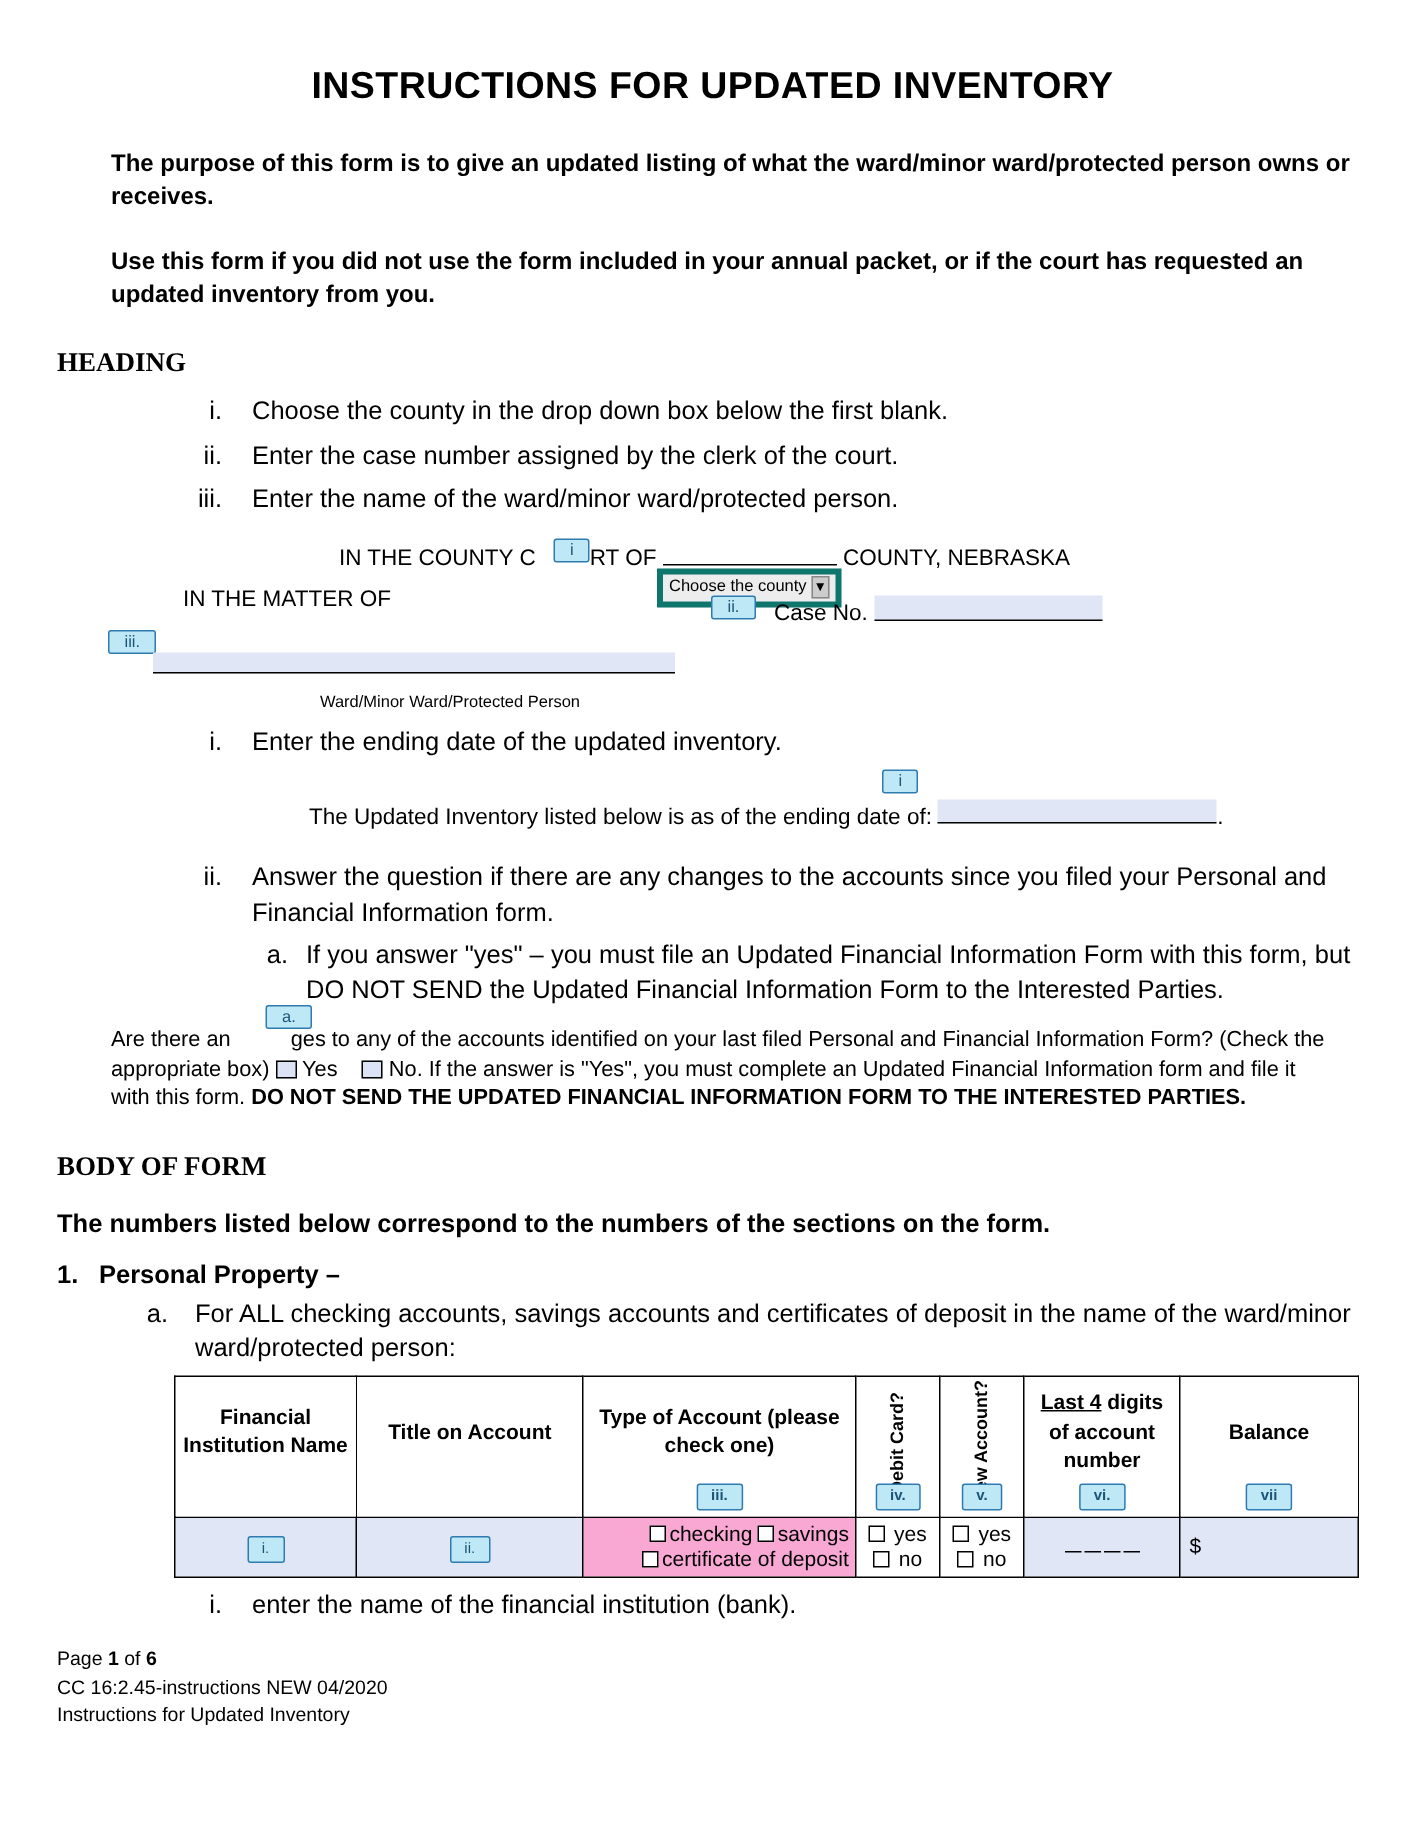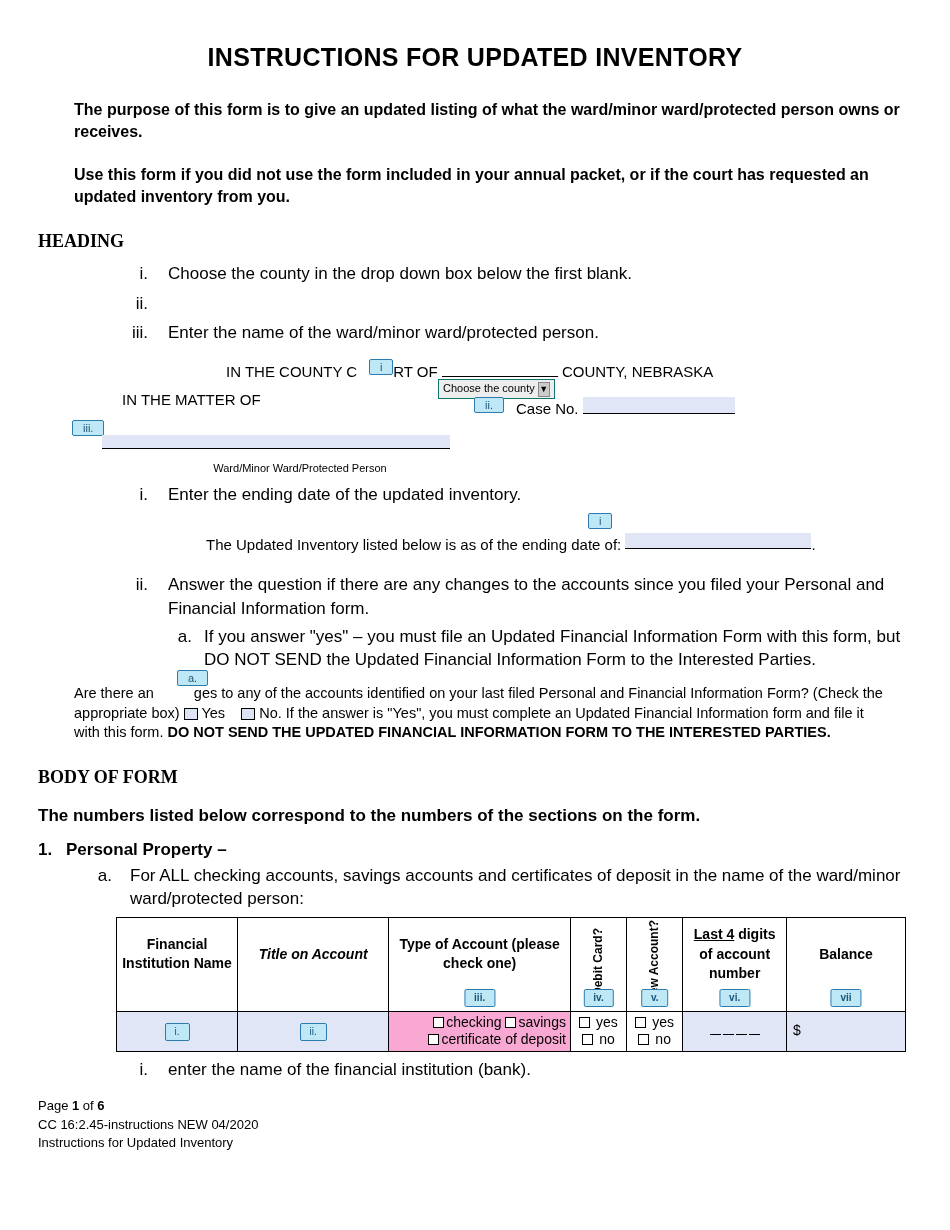--- a/index.html
+++ b/index.html
@@ -57,21 +57,21 @@
     font-size: 11px;
     padding: 1px 10px;
     border-radius: 2px;
     line-height: 1.1;
     position: absolute;
     text-align: center;
   }
   .dropdown-box {
     display: inline-block;
     background: #ededed;
-    border: 1px solid #0f766e;
+    border: 4px solid #0f766e;
     font-size: 11px;
     padding: 1px 4px;
     position: absolute;
   }
   .dropdown-box .arrow {
     display: inline-block;
     background: #ccc;
     border: 1px solid #888;
     width: 12px;
     text-align: center;
@@ -165,20 +165,21 @@
 </div>
 
 <div class="section-head">HEADING</div>
 <ul class="roman-list">
   <li>
       <span class="num">i.</span>
       <span class="txt">Choose the county in the drop down box below the first blank.</span>
     </li>
   <li>
       <span class="num">ii.</span>
+      <span class="txt">Enter the case number assigned by the clerk of the court.</span>
     </li>
   <li>
       <span class="num">iii.</span>
       <span class="txt">Enter the name of the ward/minor ward/protected person.</span>
     </li>
 </ul>
 
 <div class="diagram">
   <div class="diag-line1">
     <span>IN THE  COUNTY  C</span><span style="display:inline-block;width:36px;"></span><span>RT OF</span>
@@ -263,21 +264,21 @@
   </li>
 </ul>
 
 <table class="pp">
   <tbody>
       <tr>
     <th style="width:112px;">
           <div style="margin-bottom:20px;">Financial Institution Name</div>
         </th>
     <th style="width:140px;">
-          <div style="margin-bottom:20px;font-style:italic;">Title on Account</div>
+          <div style="margin-bottom:20px;">Title on Account</div>
         </th>
     <th style="width:168px;">
           <div style="margin-bottom:20px;">Type of Account (please check one)</div>
           <span class="th-marker">iii.</span>
         </th>
     <th style="width:52px;"><span class="rot">Debit Card?</span><span class="th-marker">iv.</span></th>
     <th style="width:52px;"><span class="rot">New Account?</span><span class="th-marker">v.</span></th>
     <th style="width:96px;">
           <div style="margin-bottom:20px;"><span class="underlined">Last 4</span><span> digits of account number</span></div>
           <span class="th-marker">vi.</span>

